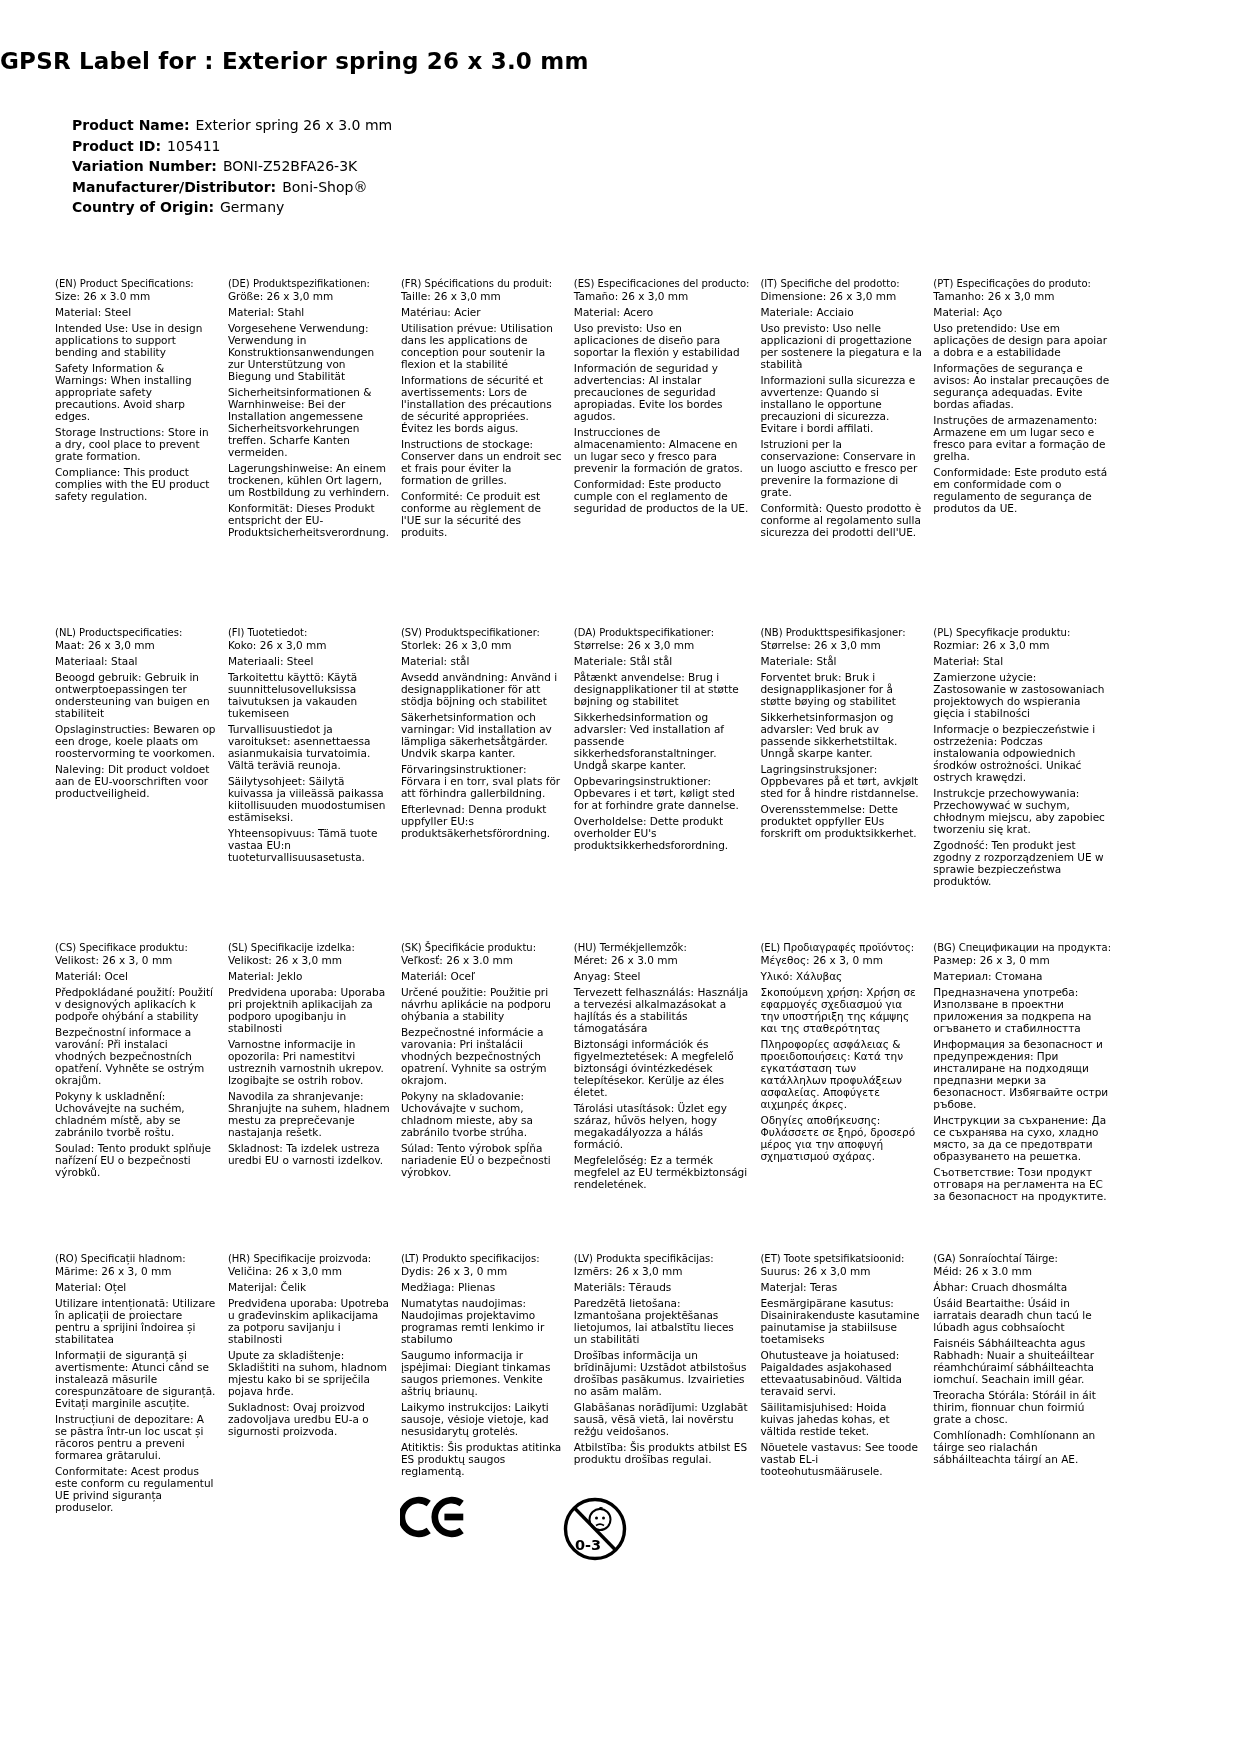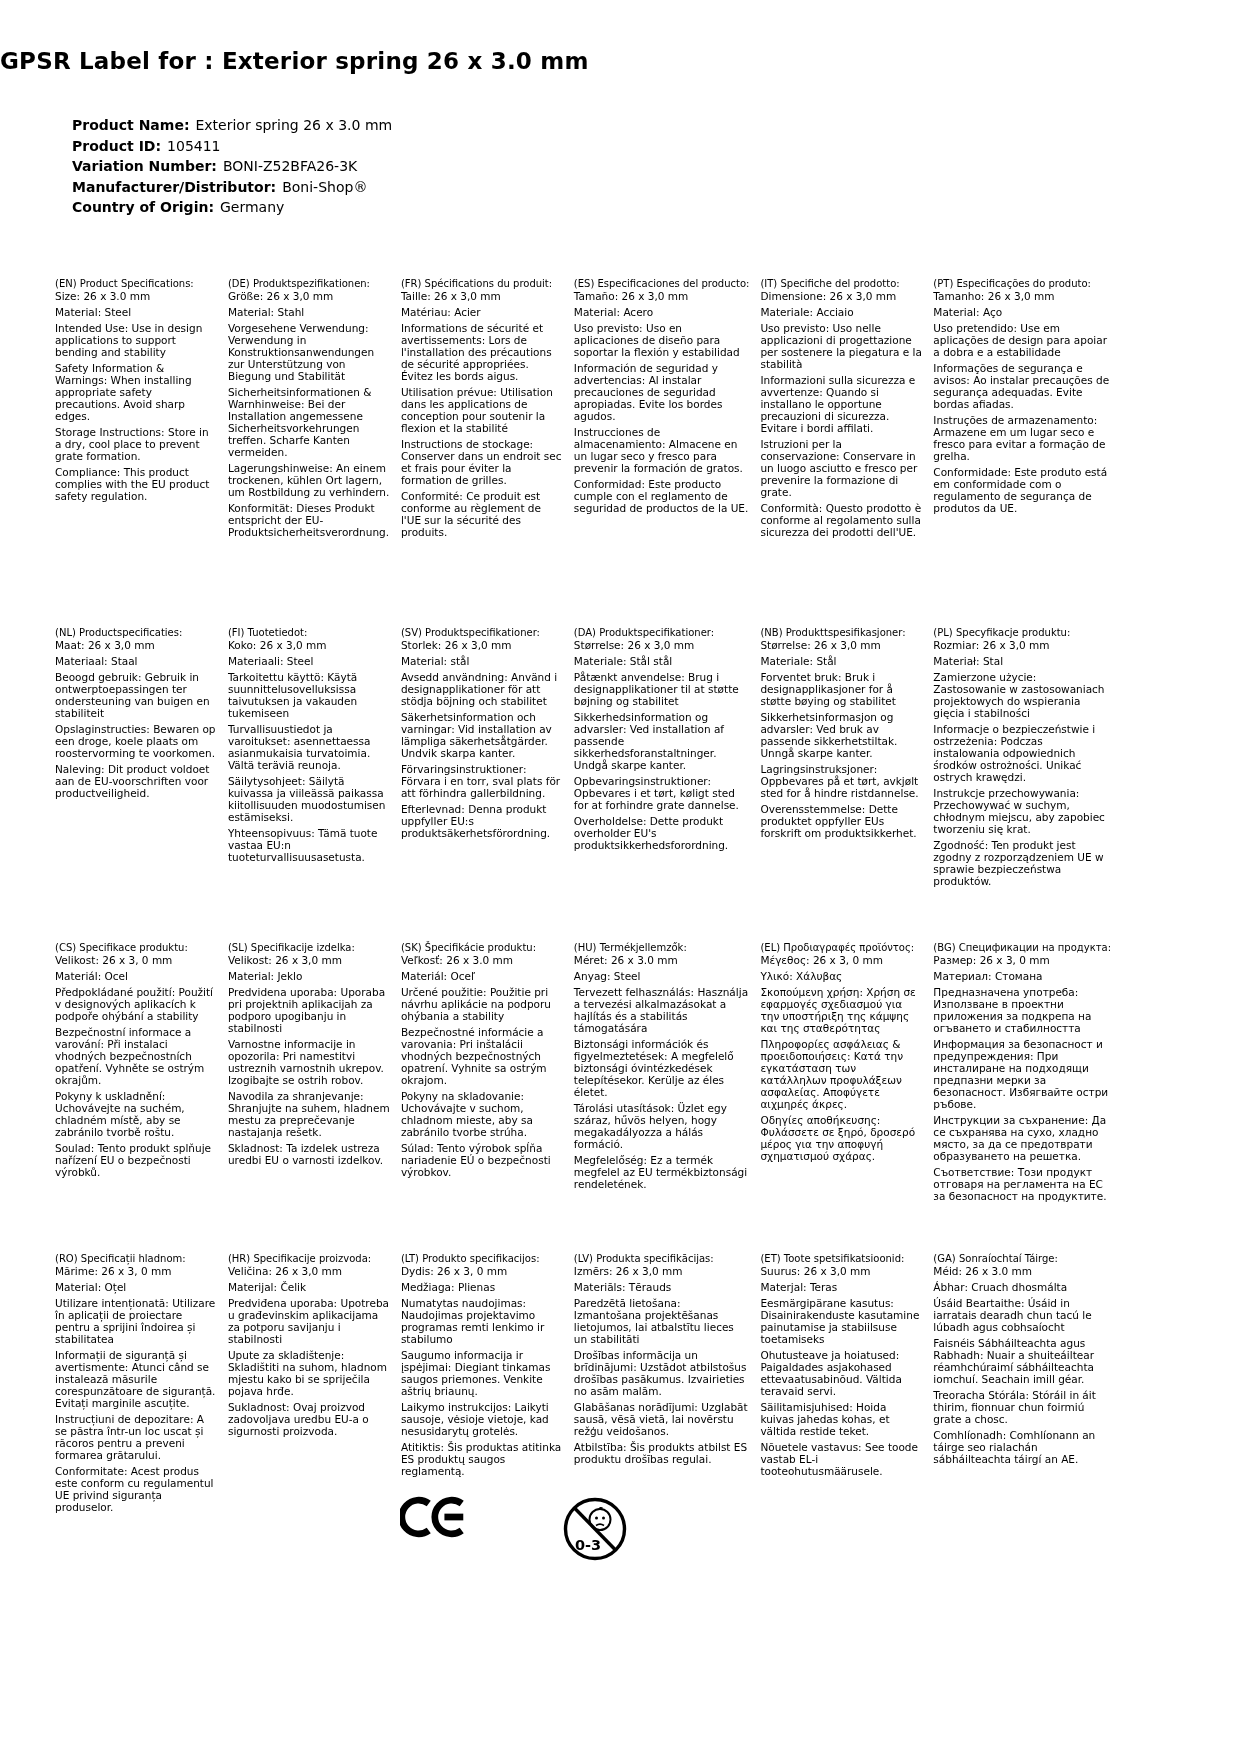--- a/index.html
+++ b/index.html
@@ -59,22 +59,22 @@
         <p class="para">Vorgesehene Verwendung: Verwendung in Konstruktionsanwendungen zur Unterstützung von Biegung und Stabilität</p>
         <p class="para">Sicherheitsinformationen &amp; Warnhinweise: Bei der Installation angemessene Sicherheitsvorkehrungen treffen. Scharfe Kanten vermeiden.</p>
         <p class="para">Lagerungshinweise: An einem trockenen, kühlen Ort lagern, um Rostbildung zu verhindern.</p>
         <p class="para">Konformität: Dieses Produkt entspricht der EU-Produktsicherheitsverordnung.</p>
       </div>
 
   <div class="block">
     <div class="block-heading">(FR) Spécifications du produit:</div>
   <p class="para">Taille: 26 x 3,0 mm</p>
         <p class="para">Matériau: Acier</p>
+        <p class="para">Utilisation prévue: Utilisation dans les applications de conception pour soutenir la flexion et la stabilité</p>
         <p class="para">Informations de sécurité et avertissements: Lors de l'installation des précautions de sécurité appropriées. Évitez les bords aigus.</p>
-        <p class="para">Utilisation prévue: Utilisation dans les applications de conception pour soutenir la flexion et la stabilité</p>
         <p class="para">Instructions de stockage: Conserver dans un endroit sec et frais pour éviter la formation de grilles.</p>
         <p class="para">Conformité: Ce produit est conforme au règlement de l'UE sur la sécurité des produits.</p>
       </div>
 
   <div class="block">
     <div class="block-heading">(ES) Especificaciones del producto:</div>
   <p class="para">Tamaño: 26 x 3,0 mm</p>
         <p class="para">Material: Acero</p>
         <p class="para">Uso previsto: Uso en aplicaciones de diseño para soportar la flexión y estabilidad</p>
         <p class="para">Información de seguridad y advertencias: Al instalar precauciones de seguridad apropiadas. Evite los bordes agudos.</p>

